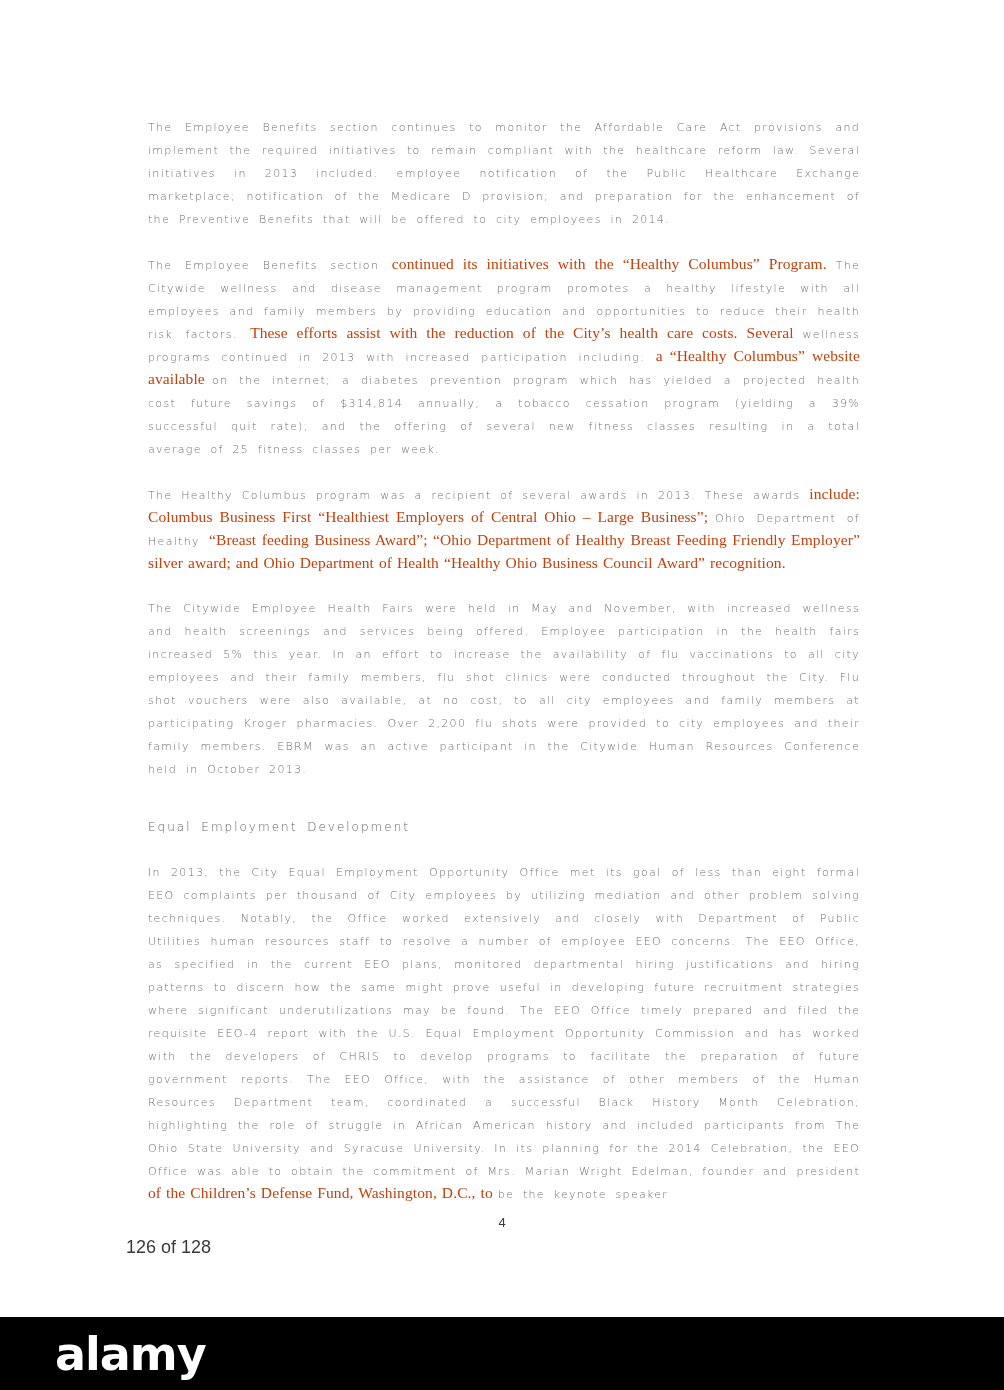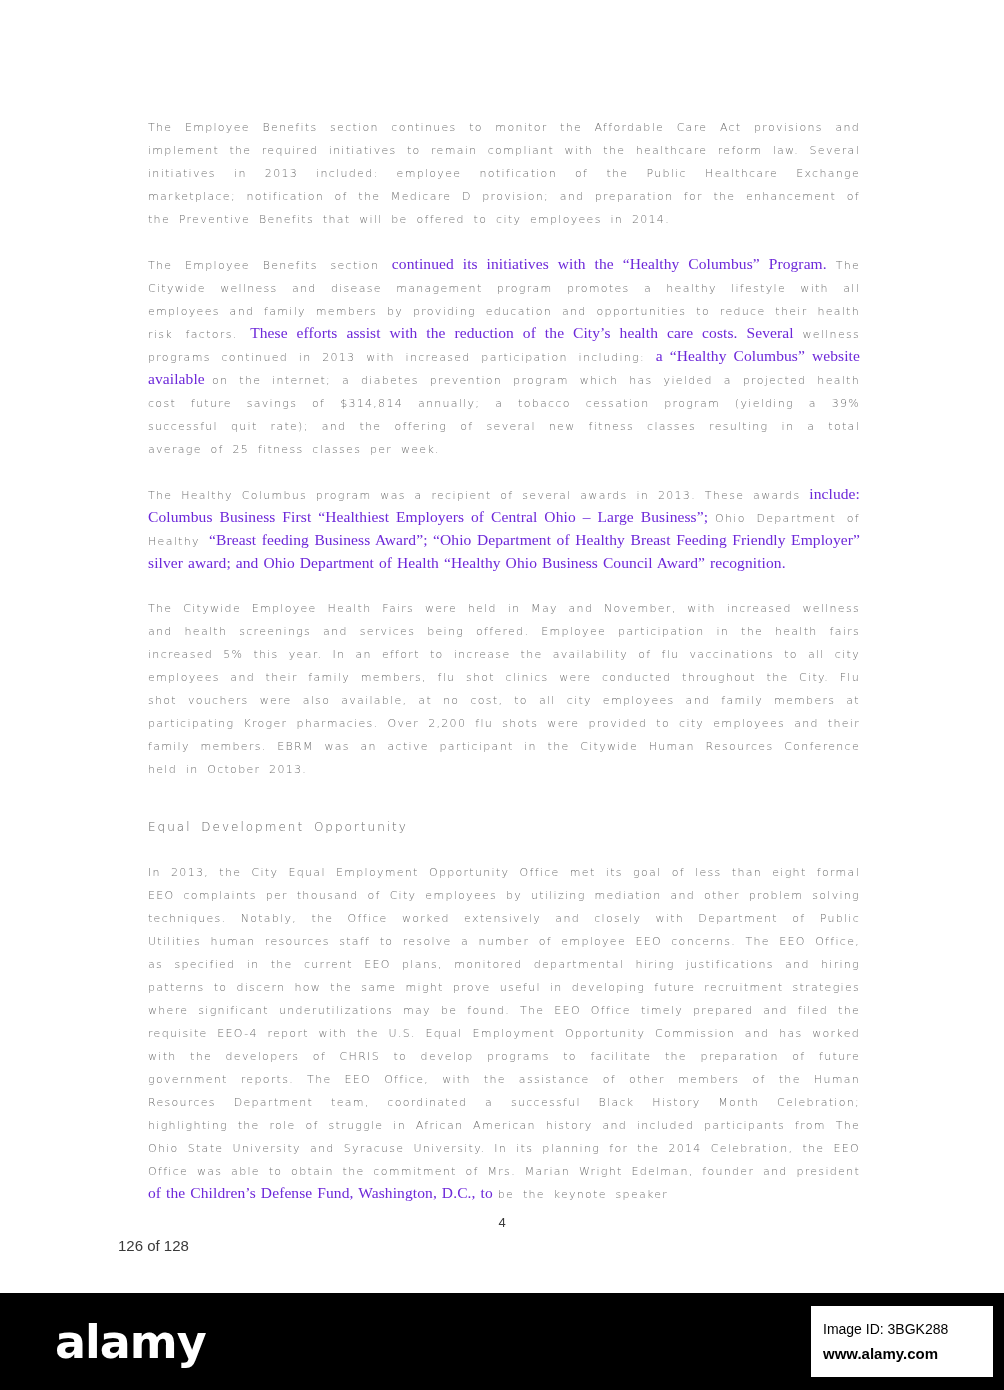--- a/index.html
+++ b/index.html
@@ -42,21 +42,21 @@
     font-size: 11px;
     font-weight: 300;
     color: #6f6f6f;
     letter-spacing: 1.3px;
     word-spacing: 4px;
   }
   
   .serif {
     font-family: "Liberation Serif", serif;
     font-size: 15.5px;
-    color: #6d28d9;
+    color: #c2410c;
     letter-spacing: 0.1px;
     word-spacing: 1px;
   }
   .heading .light {
     font-size: 12px;
     letter-spacing: 2px;
     color: #646464;
   }
   .footer {
     position: absolute;
@@ -70,41 +70,41 @@
     color: #3a3a3a;
     margin-bottom: 7px;
     font-family: "Liberation Sans", sans-serif;
   }
   .footer .footer-row {
     position: relative;
     height: 18px;
   }
   .footer .footer-left {
     position: absolute;
-    left: 118px;
+    left: 126px;
     top: 0;
-    font-size: 15px;
+    font-size: 18px;
     color: #3a3a3a;
   }
   .footer .footer-center {
     position: absolute;
     left: 0;
     right: 0;
     top: 0;
     text-align: center;
     font-size: 12.5px;
     color: #3a3a3a;
   }
   
   .alamy-bar {
     position: absolute;
     left: 0;
     right: 0;
     bottom: 0;
-    height: 97px;
+    height: 73px;
     background: #000000;
     display: flex;
     align-items: center;
     justify-content: space-between;
   }
   .alamy-logo {
     margin-left: 55px;
     color: #ffffff;
     font-family: "DejaVu Sans", sans-serif;
     font-weight: bold;
@@ -138,32 +138,28 @@
 </head>
 <body>
 
 <div class="page">
 
   <div class="doc-content">
       <p class="para"><span class="light">The Employee Benefits section continues to monitor the Affordable Care Act provisions and implement the required initiatives to remain compliant with the healthcare reform law.  Several initiatives in 2013 included: employee notification of the Public Healthcare Exchange marketplace; notification of the Medicare D provision; and preparation for the enhancement of the Preventive Benefits that will be offered to city employees in 2014.</span></p>
       <p class="para"><span class="light">The Employee Benefits section </span><span class="serif">continued its initiatives with the “Healthy Columbus” Program. </span><span class="light">The Citywide wellness and disease management program promotes a healthy lifestyle with all employees and family members by providing education and opportunities to reduce their health risk factors.  </span><span class="serif">These efforts assist with the reduction of the City’s health care costs. Several </span><span class="light">wellness programs continued in 2013 with increased participation including: </span><span class="serif">a “Healthy Columbus” website available </span><span class="light">on the internet; a diabetes prevention program which has yielded a projected health cost future savings of $314,814 annually; a tobacco cessation program (yielding a 39% successful quit rate); and the offering of several new fitness classes resulting in a total average of 25 fitness classes per week.</span></p>
       <p class="para"><span class="light">The Healthy Columbus program was a recipient of several awards in 2013.  These awards </span><span class="serif">include: Columbus Business First “Healthiest Employers of Central Ohio – Large Business”; </span><span class="light">Ohio Department of Healthy </span><span class="serif">“Breast feeding Business Award”; “Ohio Department of Healthy Breast Feeding Friendly Employer” silver award; and Ohio Department of Health “Healthy Ohio Business Council Award” recognition.</span></p>
       <p class="para"><span class="light">The Citywide Employee Health Fairs were held in May and November, with increased wellness and health screenings and services being offered.  Employee participation in the health fairs increased 5% this year.  In an effort to increase the availability of flu vaccinations to all city employees and their family members, flu shot clinics were conducted throughout the City. Flu shot vouchers were also available, at no cost, to all city employees and family members at participating Kroger pharmacies. Over 2,200 flu shots were provided to city employees and their family members.  EBRM was an active participant in the Citywide Human Resources Conference held in October 2013.</span></p>
-      <h2 class="heading"><span class="light">Equal Development Opportunity</span></h2>
+      <h2 class="heading"><span class="light">Equal Employment Development</span></h2>
       <p class="para"><span class="light">In 2013, the City Equal Employment Opportunity Office met its goal of less than eight formal EEO complaints per thousand of City employees by utilizing mediation and other problem solving techniques. Notably, the Office worked extensively and closely with Department of Public Utilities human resources staff to resolve a number of employee EEO concerns. The EEO Office, as specified in the current EEO plans, monitored departmental hiring justifications and hiring patterns to discern how the same might prove useful in developing future recruitment strategies where significant underutilizations may be found. The EEO Office timely prepared and filed the requisite EEO-4 report with the U.S. Equal Employment Opportunity Commission and has worked with the developers of CHRIS to develop programs to facilitate the preparation of future government reports. The EEO Office, with the assistance of other members of the Human Resources Department team, coordinated a successful Black History Month Celebration; highlighting the role of struggle in African American history and included participants from The Ohio State University and Syracuse University. In its planning for the 2014 Celebration, the EEO Office was able to obtain the commitment of Mrs. Marian Wright Edelman, founder and president </span><span class="serif">of the Children’s Defense Fund, Washington, D.C., to </span><span class="light">be the keynote speaker</span></p>
     </div>
 
   <div class="footer">
     <div class="page-num">4</div>
     <div class="footer-row">
       <span class="footer-left">126 of 128</span>
     </div>
   </div>
 
   <div class="alamy-bar" style="background: rgb(0, 0, 0);">
     <span class="alamy-logo">alamy</span>
-    <div class="alamy-idbox">
-      <span class="image-id">Image ID: 3BGK288</span>
-      <span class="alamy-url">www.alamy.com</span>
-    </div>
   </div>
 
 </div>
 
 </body></html>

